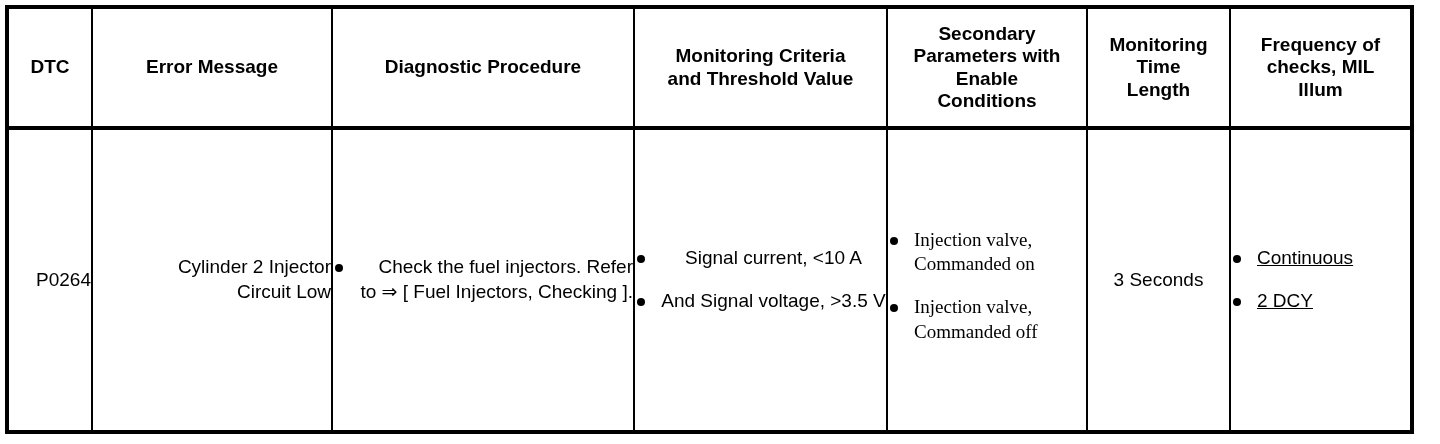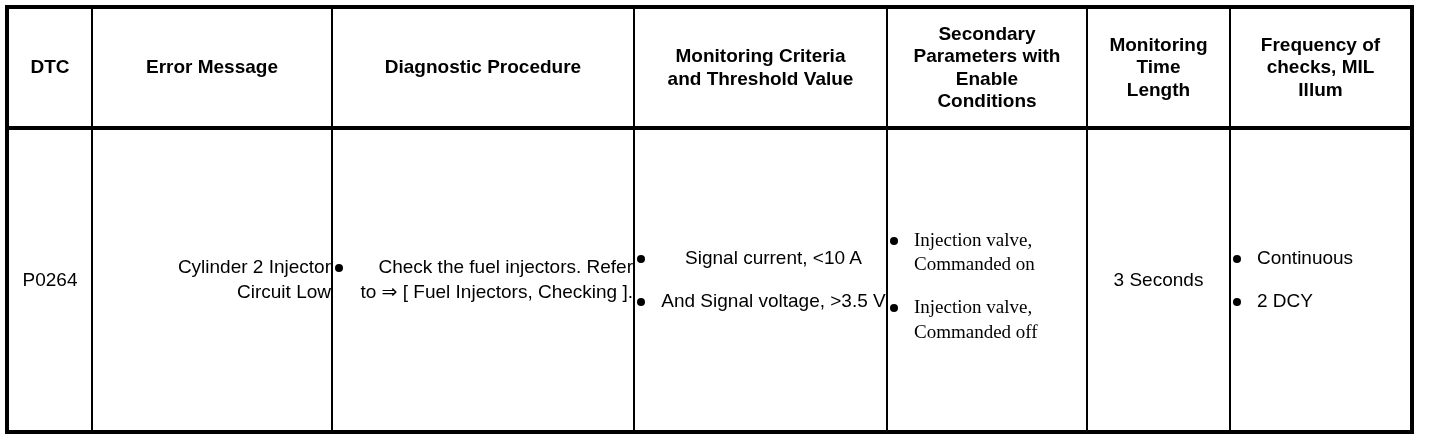--- a/index.html
+++ b/index.html
@@ -67,21 +67,21 @@
     box-sizing: border-box;
   }
 
   tbody td {
     height: 300px;
     font-weight: normal;
     font-size: 19px;
     line-height: 1.30;
   }
 
-  .cell-dtc   { text-align: center;  padding-left: 12px; }
+  .cell-dtc   { text-align: right;  padding-left: 12px; }
   .cell-msg   { text-align: right;  padding-left: 10px; padding-right: 8px; }
   .cell-mon   { text-align: center;  padding-left: 10px; }
 
   
   ul.bullets {
     list-style: none;
     margin: 0;
     padding: 0;
   }
   ul.bullets li {
@@ -102,21 +102,21 @@
   }
 
   
   .bl-proc  { padding: 0 12px 0 14px; }
   .bl-proc li { padding-left: 30px; text-align: right; }
   .bl-crit  { padding: 0 10px 0 18px; }
   .bl-crit li { padding-left: 30px; margin-bottom: 26px; text-align: center; }
   .bl-sec   { padding: 0 8px 0 16px; }
   .bl-sec li { padding-left: 30px; margin-bottom: 28px; }
   .bl-freq  { padding: 0 8px 0 28px; }
-  .bl-freq li { padding-left: 30px; margin-bottom: 26px; }
+  .bl-freq li { padding-left: 30px; margin-bottom: 26px; text-decoration: underline; }
 
   .bl-sec-wrap { vertical-align: top; font-family: Liberation Serif, serif; }
   .sec-inner { padding-top: 12px; }
 
   .nowrap-lines { white-space: pre-line; }
 </style>
 </head>
 <body>
 
 <div class="sheet">

